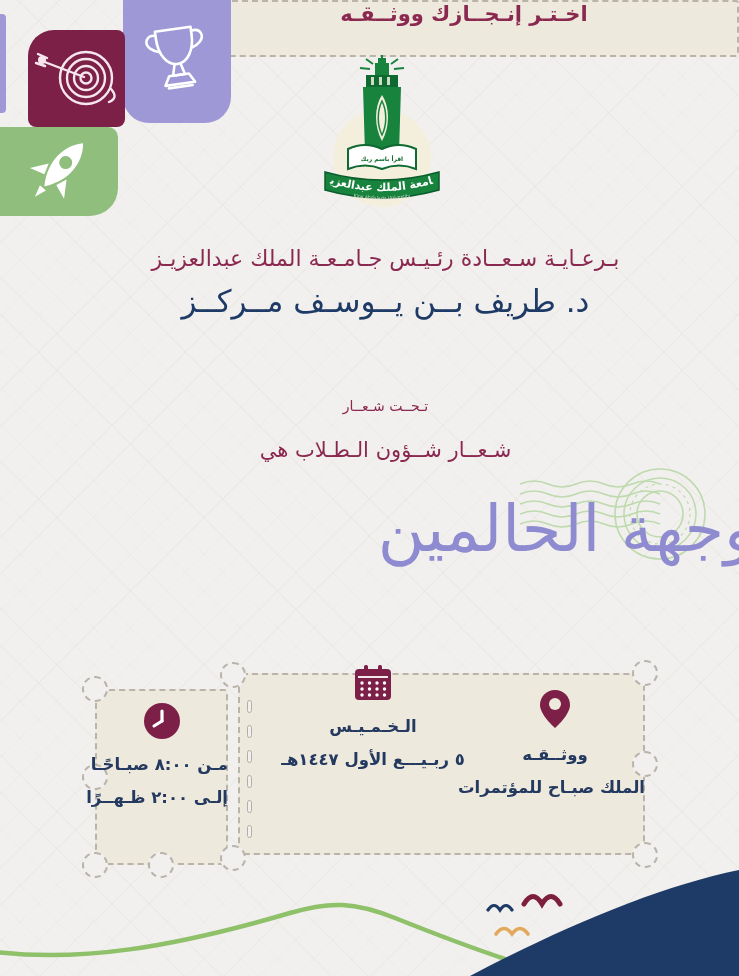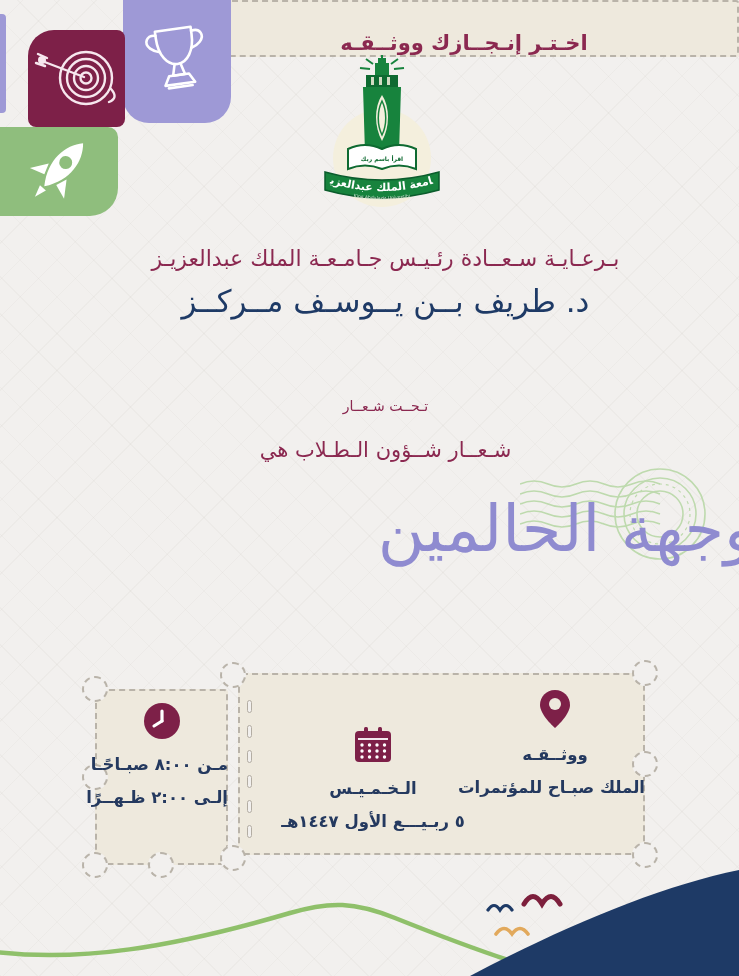--- a/index.html
+++ b/index.html
@@ -27,34 +27,34 @@
   .h-line{position:absolute;left:16px;width:100%;text-align:center;font-weight:normal;}
   .l-patronage{top:246px;font-size:22px;color:#8b2850;}
   .l-name{top:283px;font-size:31px;color:#1e3a66;}
   .l-invite{top:357px;font-size:21px;color:#8b2850;}
   .l-under{top:398px;font-size:14px;color:#8b2850;}
   .l-dean{top:438px;font-size:21px;color:#8b2850;}
   .slogan{top:492px;font-size:64px;color:#8f8bd0;z-index:2;letter-spacing:1px;text-align:right;}
   .stamp{left:520px;top:462px;width:210px;height:120px;z-index:1;}
   
   .banner{left:95px;top:601px;width:550px;height:57px;background:#eee9dd;border:2px dashed #b9b3a9;border-radius:3px;
-    display:flex;align-items:flex-end;justify-content:center;box-sizing:border-box;z-index:1;}
+    display:flex;align-items:flex-start;justify-content:center;box-sizing:border-box;z-index:1;}
   .banner-text{font-size:21px;font-weight:bold;color:#8b2850;}
   
   .ticket{position:absolute;background:#eee9dd;border:2px dashed #b9b3a9;border-radius:4px;box-sizing:border-box;z-index:1;}
   .ticket-time{left:95px;top:689px;width:133px;height:176px;}
   .ticket-main{left:238px;top:673px;width:407px;height:182px;}
   .notch{position:absolute;width:26px;height:26px;border-radius:50%;background:#f2f0ee;border:2px dashed #b9b3a9;box-sizing:border-box;z-index:2;}
   .perf{position:absolute;left:247px;top:700px;display:flex;flex-direction:column;gap:12px;z-index:2;}
   .perf span{display:block;width:5px;height:13px;background:#f2f0ee;border:1.5px solid #b3ada3;border-radius:3px;box-sizing:border-box;}
   .t-block{position:absolute;z-index:3;text-align:center;color:#24395f;font-weight:bold;}
   .t-icon{display:flex;justify-content:center;margin-bottom:8px;}
   .t-line{font-size:16.5px;line-height:2.0;white-space:nowrap;}
   .tb-time{left:95px;top:702px;width:133px;}
-  .tb-date{left:268px;top:726px;width:210px;}
+  .tb-date{left:268px;top:664px;width:210px;}
   .tb-loc{left:465px;top:688px;width:180px;}
   
   .bottom-decor{left:0;top:856px;width:739px;height:120px;z-index:1;}
 </style>
 </head>
 <body>
 
 <div class="poster">
 
   <div class="sq sq-sliver"></div>

